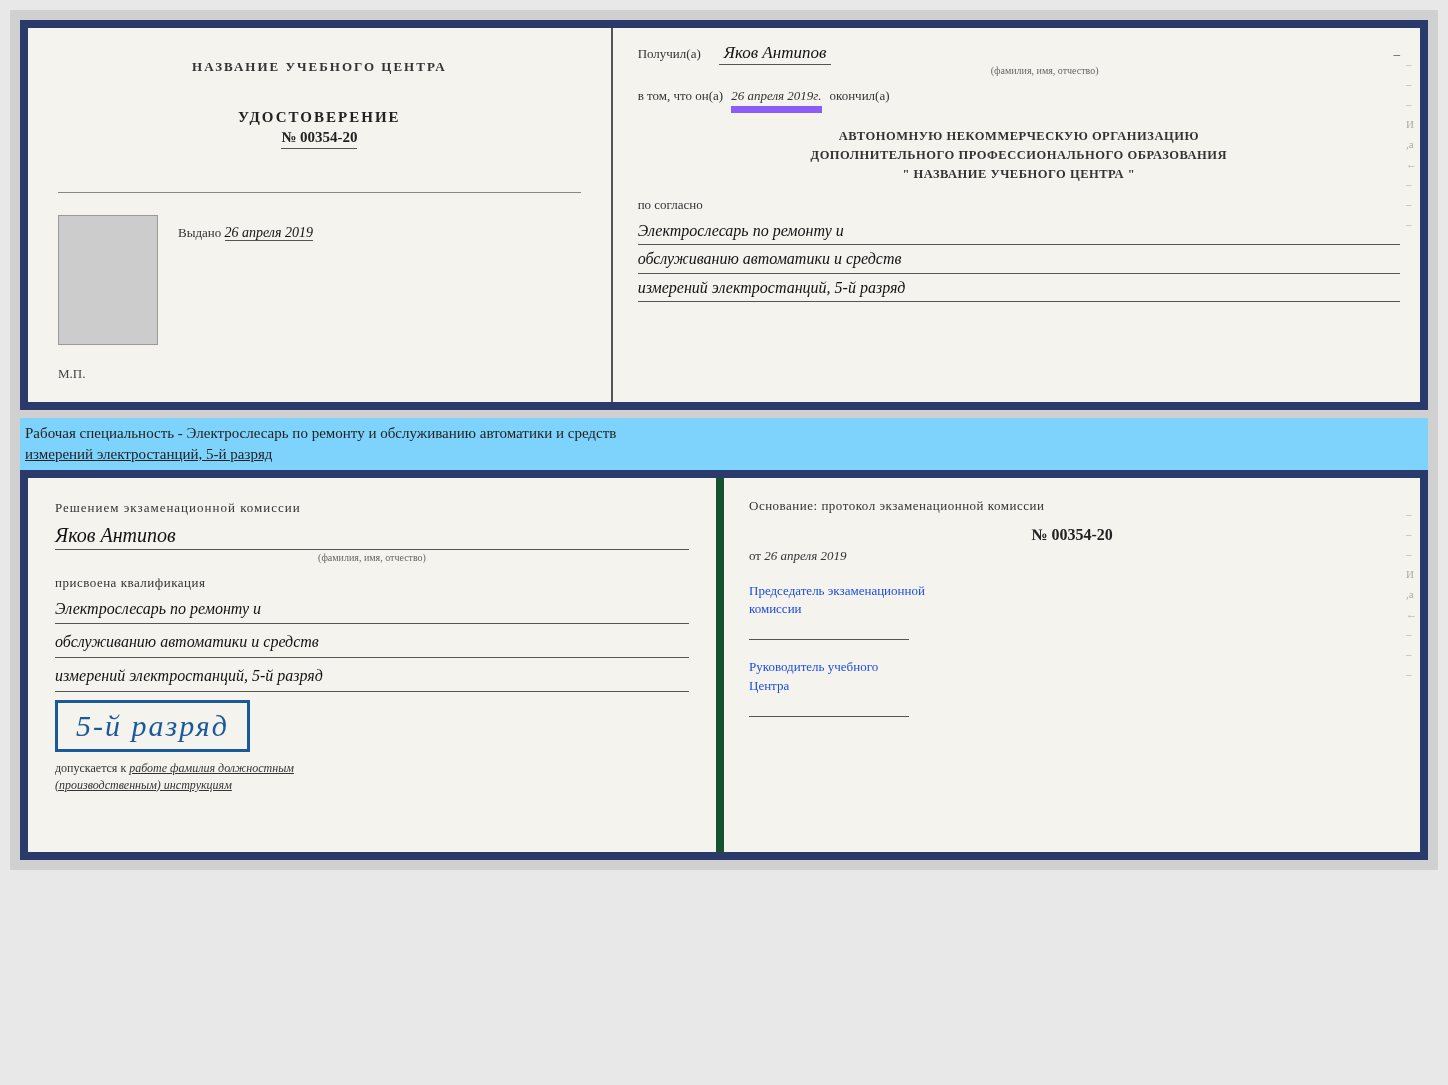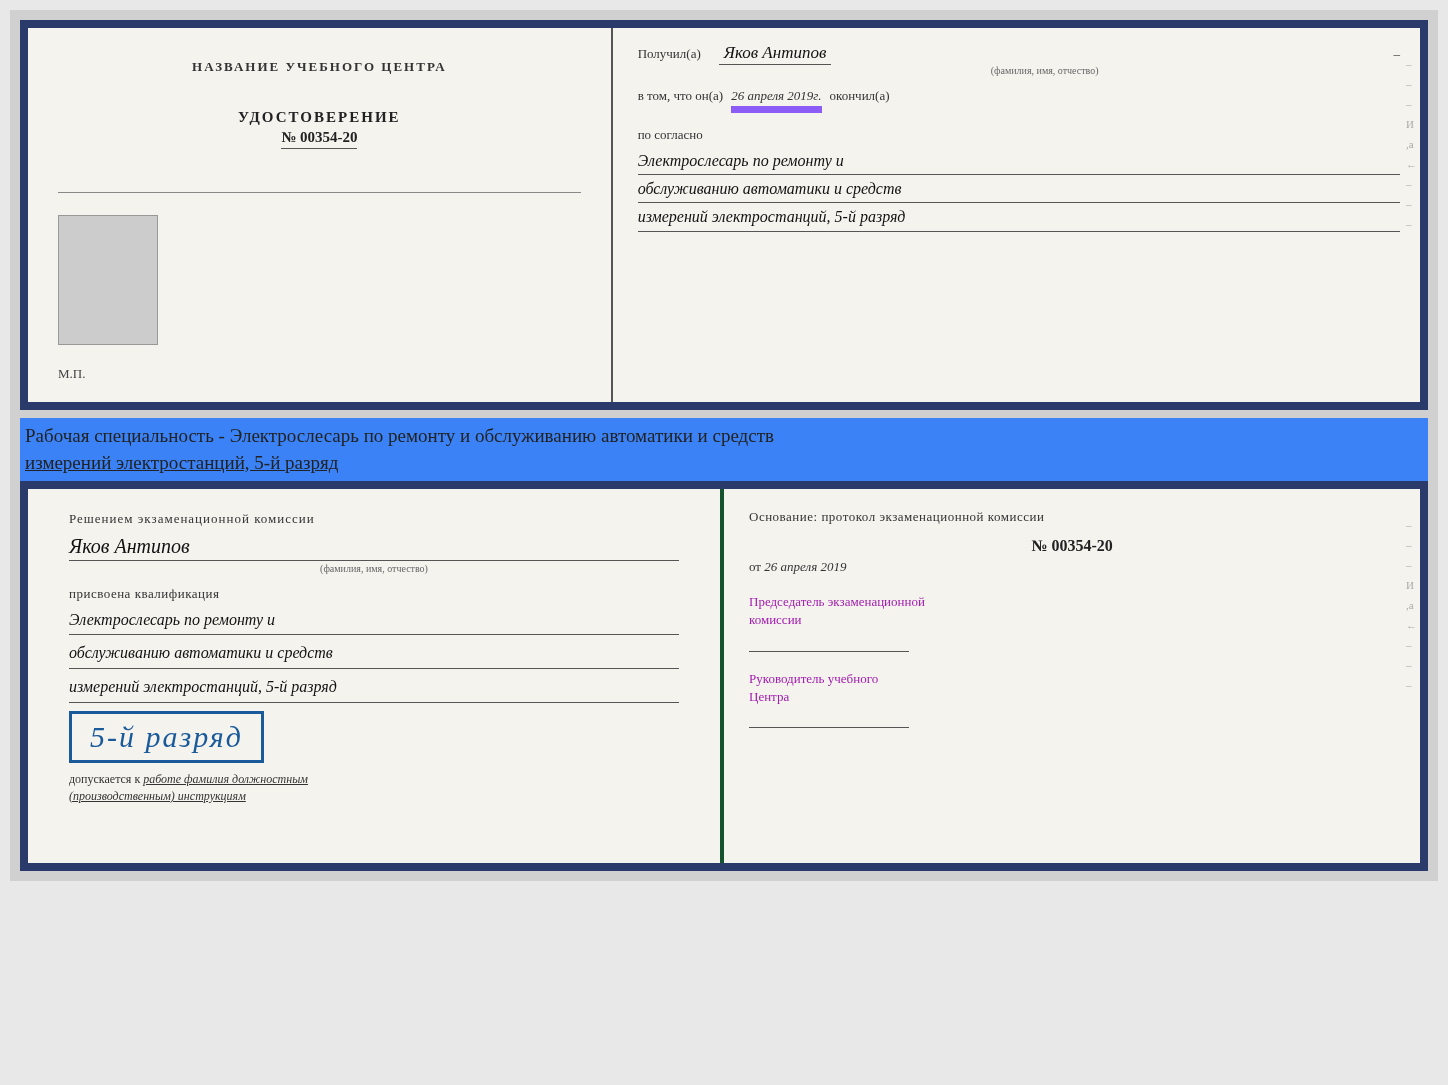--- a/index.html
+++ b/index.html
@@ -194,43 +194,43 @@
       font-size: 16px;
       color: #111;
       line-height: 1.7;
       border-bottom: 1px solid #555;
       display: block;
     }
 
     
     .between-docs {
       padding: 5px 5px;
-      font-size: 19px;
+      font-size: 15px;
       color: #222;
       line-height: 1.4;
-      background: #3b82f6;
+      background: #7dd3fc;
     }
 
     .between-docs .underlined {
       text-decoration: underline;
     }
 
     
     .bottom-document {
       display: flex;
       background: #f5f3ee;
       border: 8px solid #2a3a6b;
       min-height: 390px;
       position: relative;
     }
 
     .bottom-left-panel {
       width: 50%;
-      border-right: 4px solid #14532d;
-      padding: 20px 41px;
+      border-right: 8px solid #14532d;
+      padding: 20px 27px;
     }
 
     .bottom-right-panel {
       width: 50%;
       padding: 20px 25px;
       position: relative;
     }
 
     .resheniem-text {
       font-size: 13px;
@@ -329,21 +329,21 @@
     .ot-line .hw {
       font-style: italic;
     }
 
     .signature-block {
       margin-top: 18px;
     }
 
     .signature-label {
       font-size: 13px;
-      color: #a21caf;
+      color: #1d4ed8;
       line-height: 1.4;
     }
 
     .signature-line {
       border-bottom: 1px solid #555;
       width: 160px;
       height: 18px;
       margin: 4px 0 16px 0;
     }
 
@@ -381,20 +381,26 @@
 
       <div class="udostoverenie-block">
         <div class="word">УДОСТОВЕРЕНИЕ</div>
         <div class="number">№ 00354-20</div>
       </div>
 
       <div style="width:100%; border-bottom: 1px solid #888; margin: 10px 0;"></div>
 
       <div class="left-content-row">
         <div class="photo-placeholder"></div>
+        <div style="flex:1;">
+          <div class="vydano-line">
+            <span>Выдано</span>
+            <span class="handwritten">26 апреля 2019</span>
+          </div>
+        </div>
       </div>
 
       <div class="mp-label">М.П.</div>
     </div>
 
     <div class="top-right-panel">
       <div class="poluchil-line">
         <span>Получил(а)</span>
         <div style="flex:1;">
           <span class="handwritten-name">Яков Антипов</span>
@@ -402,20 +408,25 @@
         </div>
         <span style="font-size:13px; color:#333; margin-left:5px;">–</span>
       </div>
 
       <div class="v-tom-line">
         <span>в том, что он(а)</span>
         <span class="handwritten-date">26 апреля 2019г.</span>
         <span>окончил(а)</span>
       </div>
 
+      <div class="org-block">
+        <div>АВТОНОМНУЮ НЕКОММЕРЧЕСКУЮ ОРГАНИЗАЦИЮ</div>
+        <div>ДОПОЛНИТЕЛЬНОГО ПРОФЕССИОНАЛЬНОГО ОБРАЗОВАНИЯ</div>
+        <div>"   НАЗВАНИЕ УЧЕБНОГО ЦЕНТРА   "</div>
+      </div>
 
       <div class="po-professii-block">
         <span class="po-professii-label">по согласно</span>
         <span class="profession-handwritten">Электрослесарь по ремонту и</span>
         <span class="profession-line2">обслуживанию автоматики и средств</span>
         <span class="profession-line3">измерений электростанций, 5-й разряд</span>
       </div>
 
       <div class="dash-marks">
         <span>–</span>

